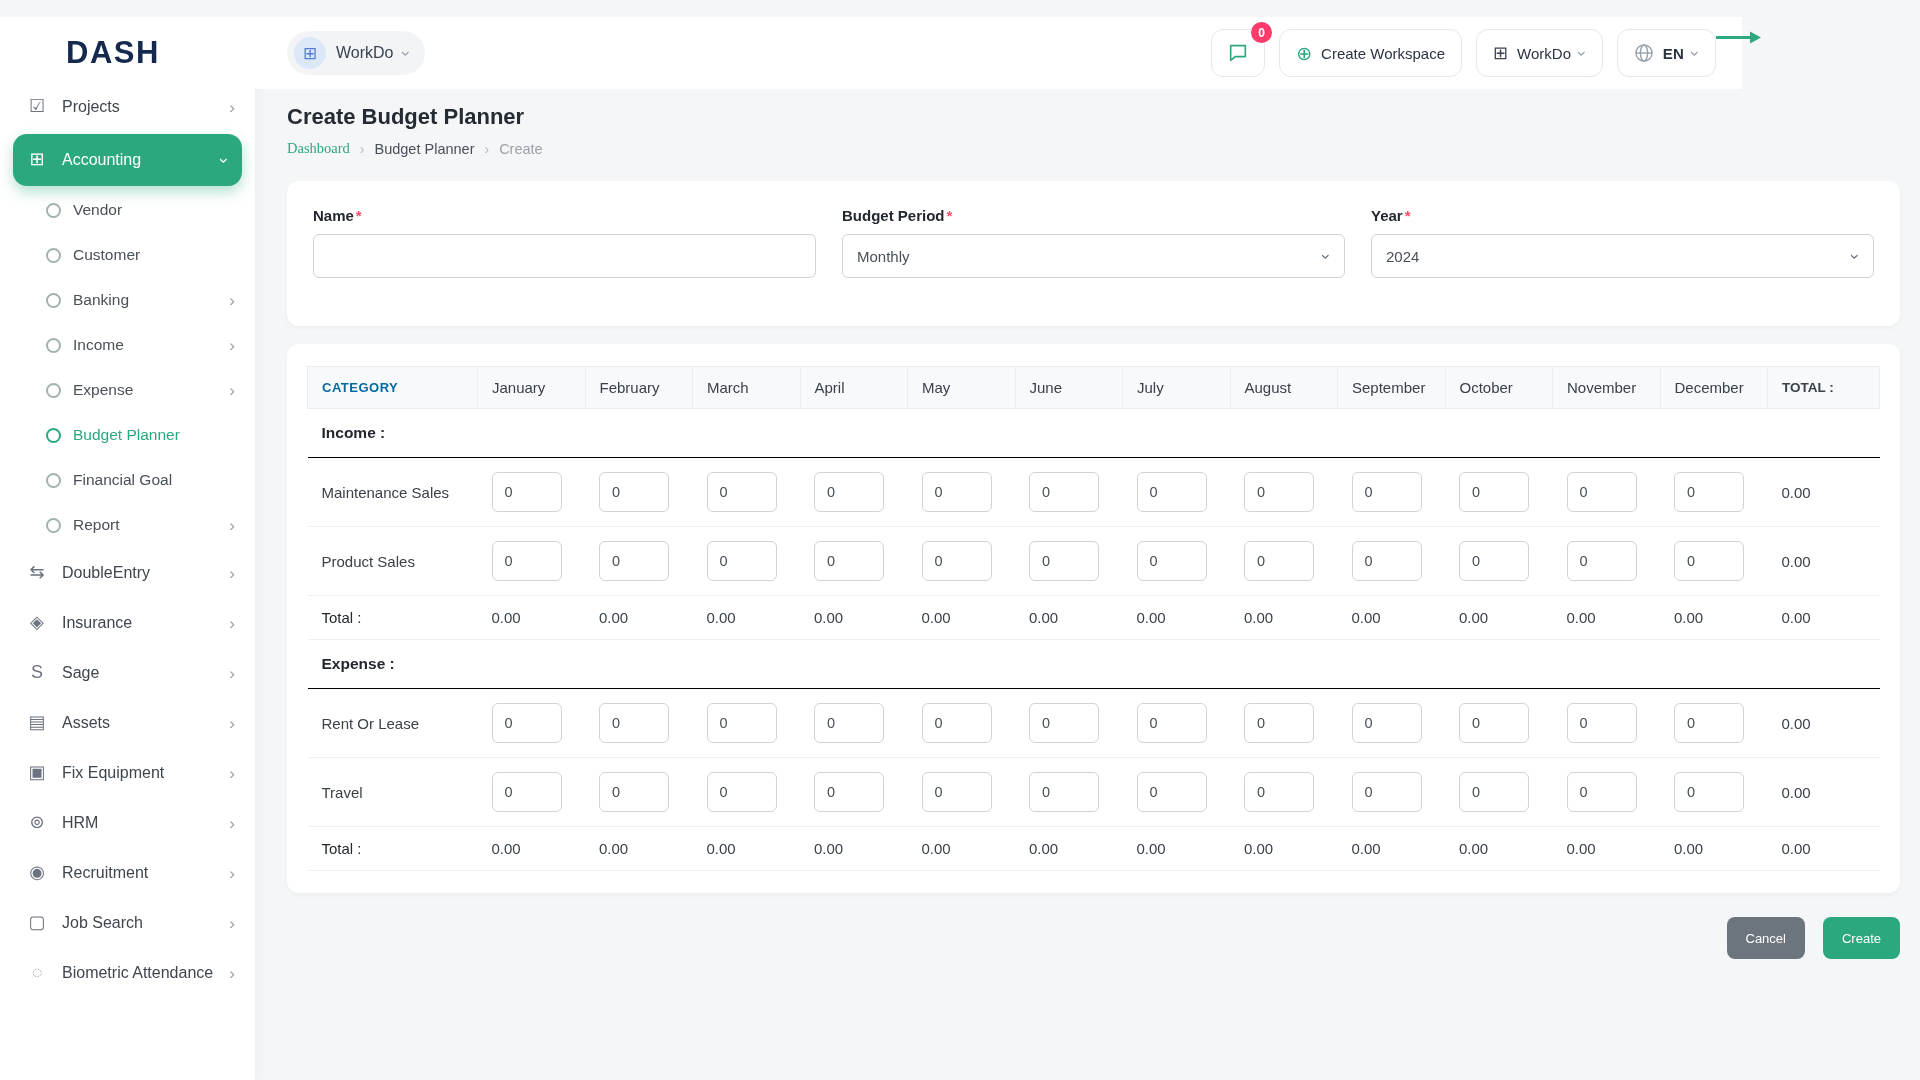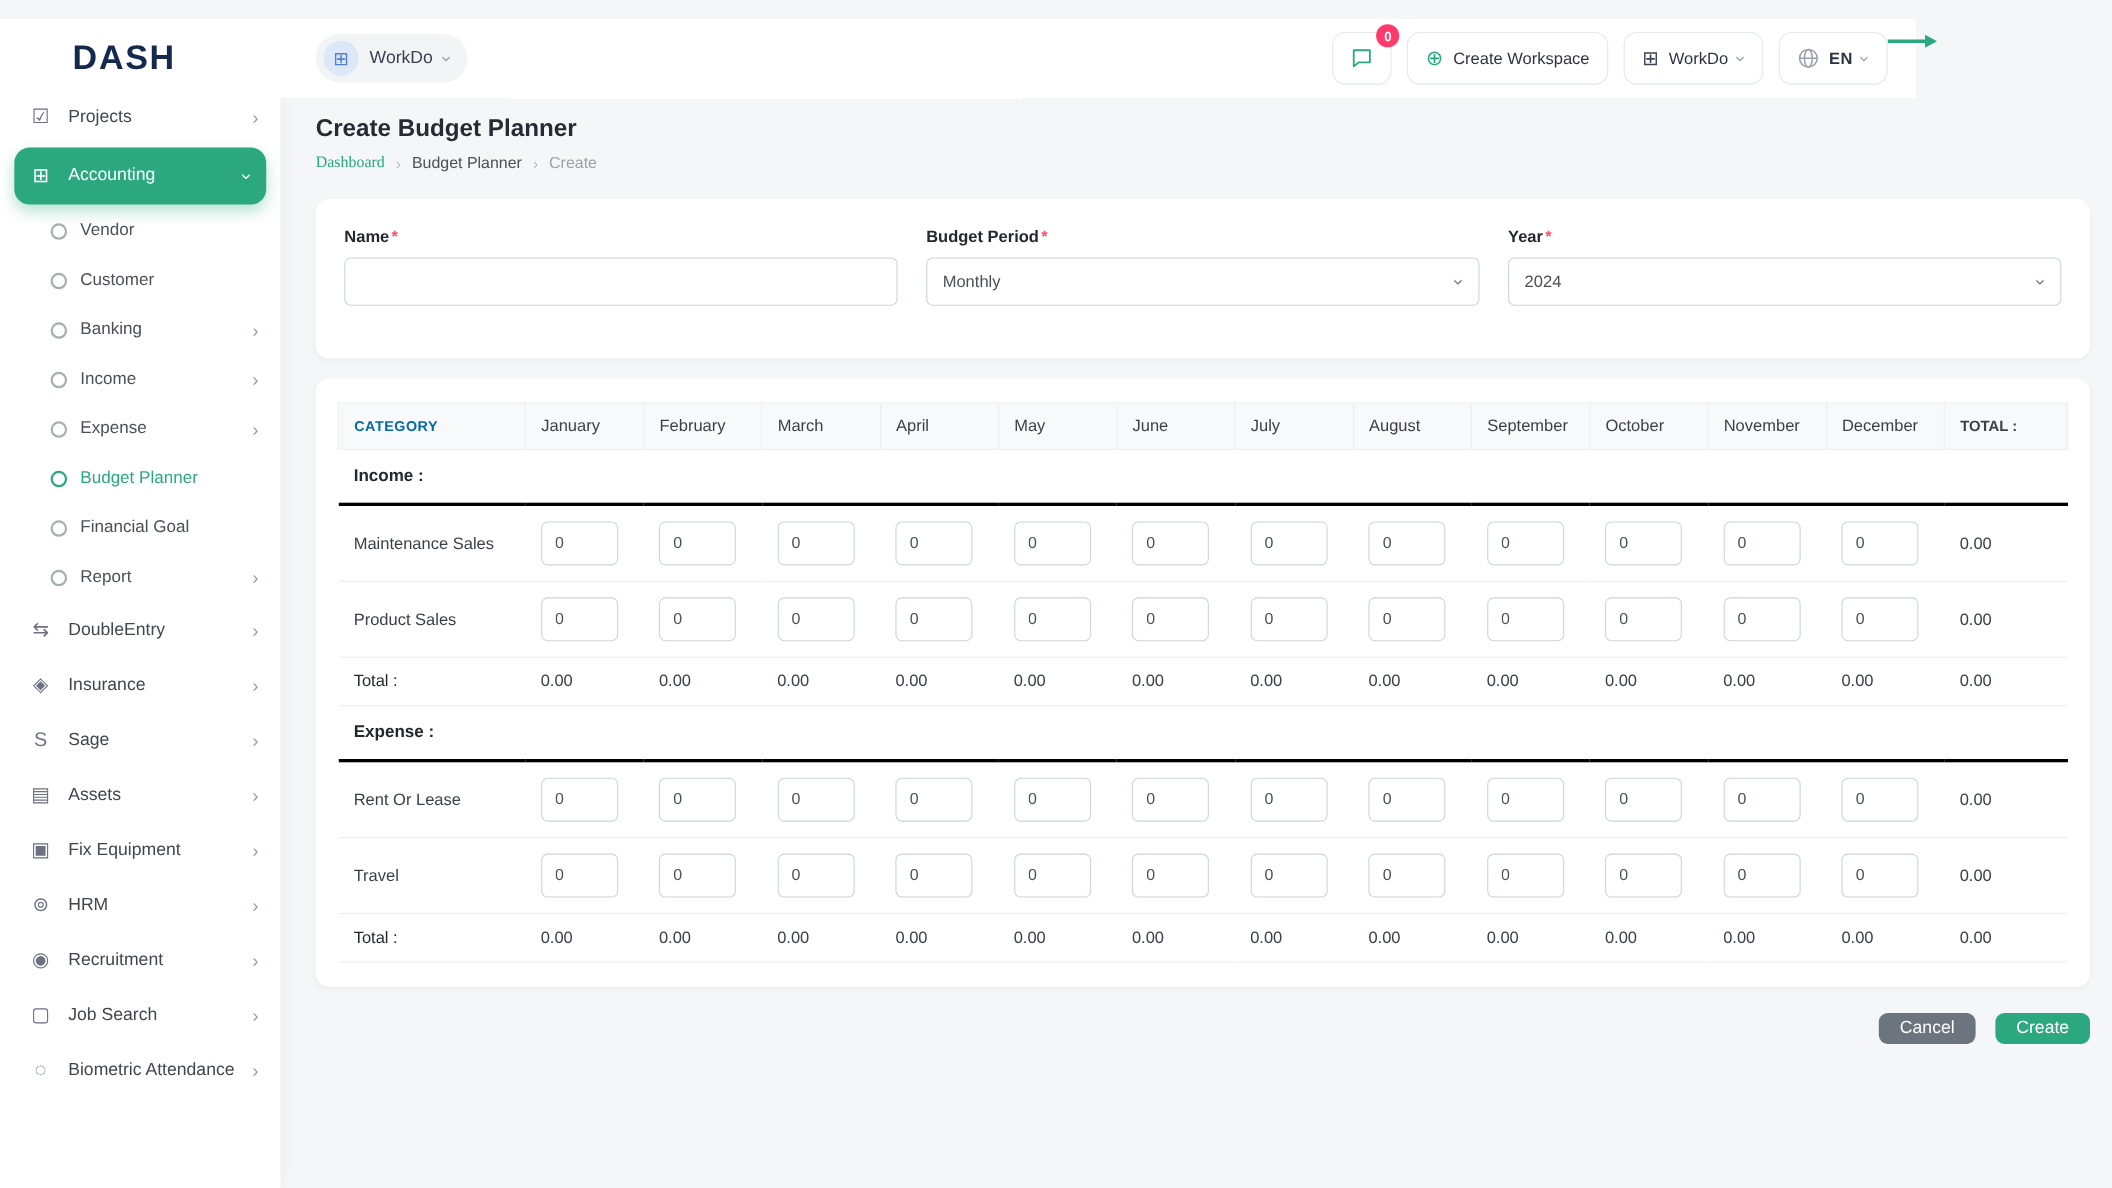--- a/index.html
+++ b/index.html
@@ -108,35 +108,35 @@
 
   .table-card { padding:22px 20px; }
   table { width:100%; border-collapse:collapse; table-layout:fixed; }
   th, td { text-align:left; }
   thead th {
     background:#f8f9fb; border:1px solid #ebedf0; padding:12px 14px;
     font-weight:400; color:#3a4149; font-size:15px;
   }
   th.cat-h { font-weight:700; font-size:13px; letter-spacing:.5px; color:#0369a1; width:170px; }
   th.total-h { font-weight:700; font-size:13.5px; width:112px; }
-  td.section-title { font-weight:700; font-size:15.5px; color:#23282e; padding:15px 14px; border-bottom:3px solid #000000; }
+  td.section-title { font-weight:700; font-size:15.5px; color:#23282e; padding:15px 14px; border-bottom:1px solid #000000; }
   .input-row td { padding:14px 14px; border-bottom:1px solid #edeff2; }
   .row-label { color:#3a4149; font-size:15px; }
   .cell-input {
     width:70px; height:40px; border:1px solid #ced4da; border-radius:6px;
     padding:0 0 0 12px; font-size:14.5px; color:#495057; background:#fff; font-family:inherit;
   }
   .row-total { color:#3a4149; font-size:15px; }
   .total-row td { padding:13px 14px; border-bottom:1px solid #edeff2; color:#3a4149; font-size:15px; }
   td.total-label { color:#23282e; }
 
   .actions { display:flex; justify-content:flex-end; gap:18px; margin-top:24px; }
   .btn {
-    border:none; border-radius:8px; height:28px; padding:0 19px;
-    font-size:16px; color:#fff; cursor:pointer; font-family:inherit;
+    border:none; border-radius:8px; height:42px; padding:0 19px;
+    font-size:13px; color:#fff; cursor:pointer; font-family:inherit;
   }
   .btn-cancel { background:#6c757d; }
   .btn-create { background:#2ba87e; }
 </style>
 </head>
 <body>
 
 <header class="topbar">
   <div class="logo-wrap">
     <span class="logo">DASH</span>

